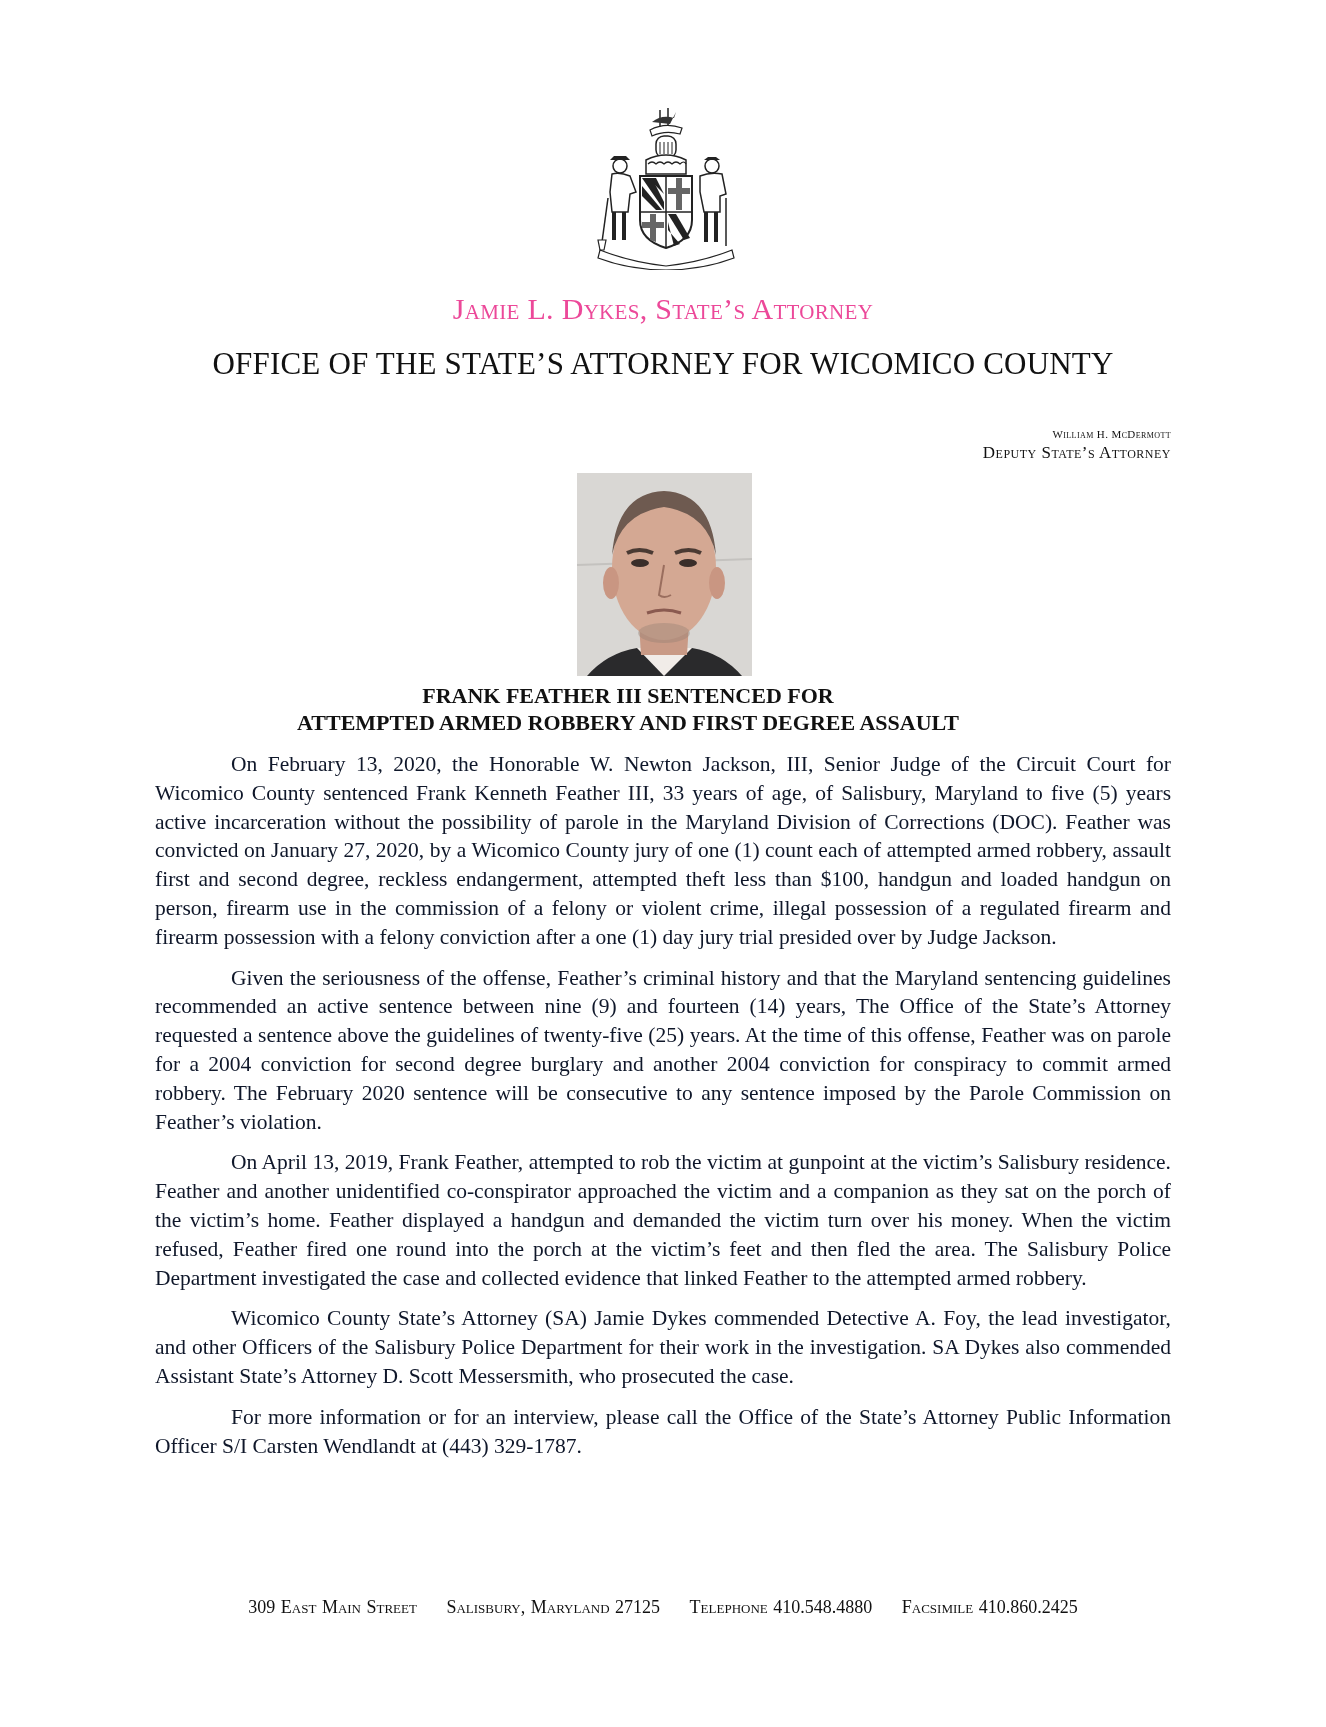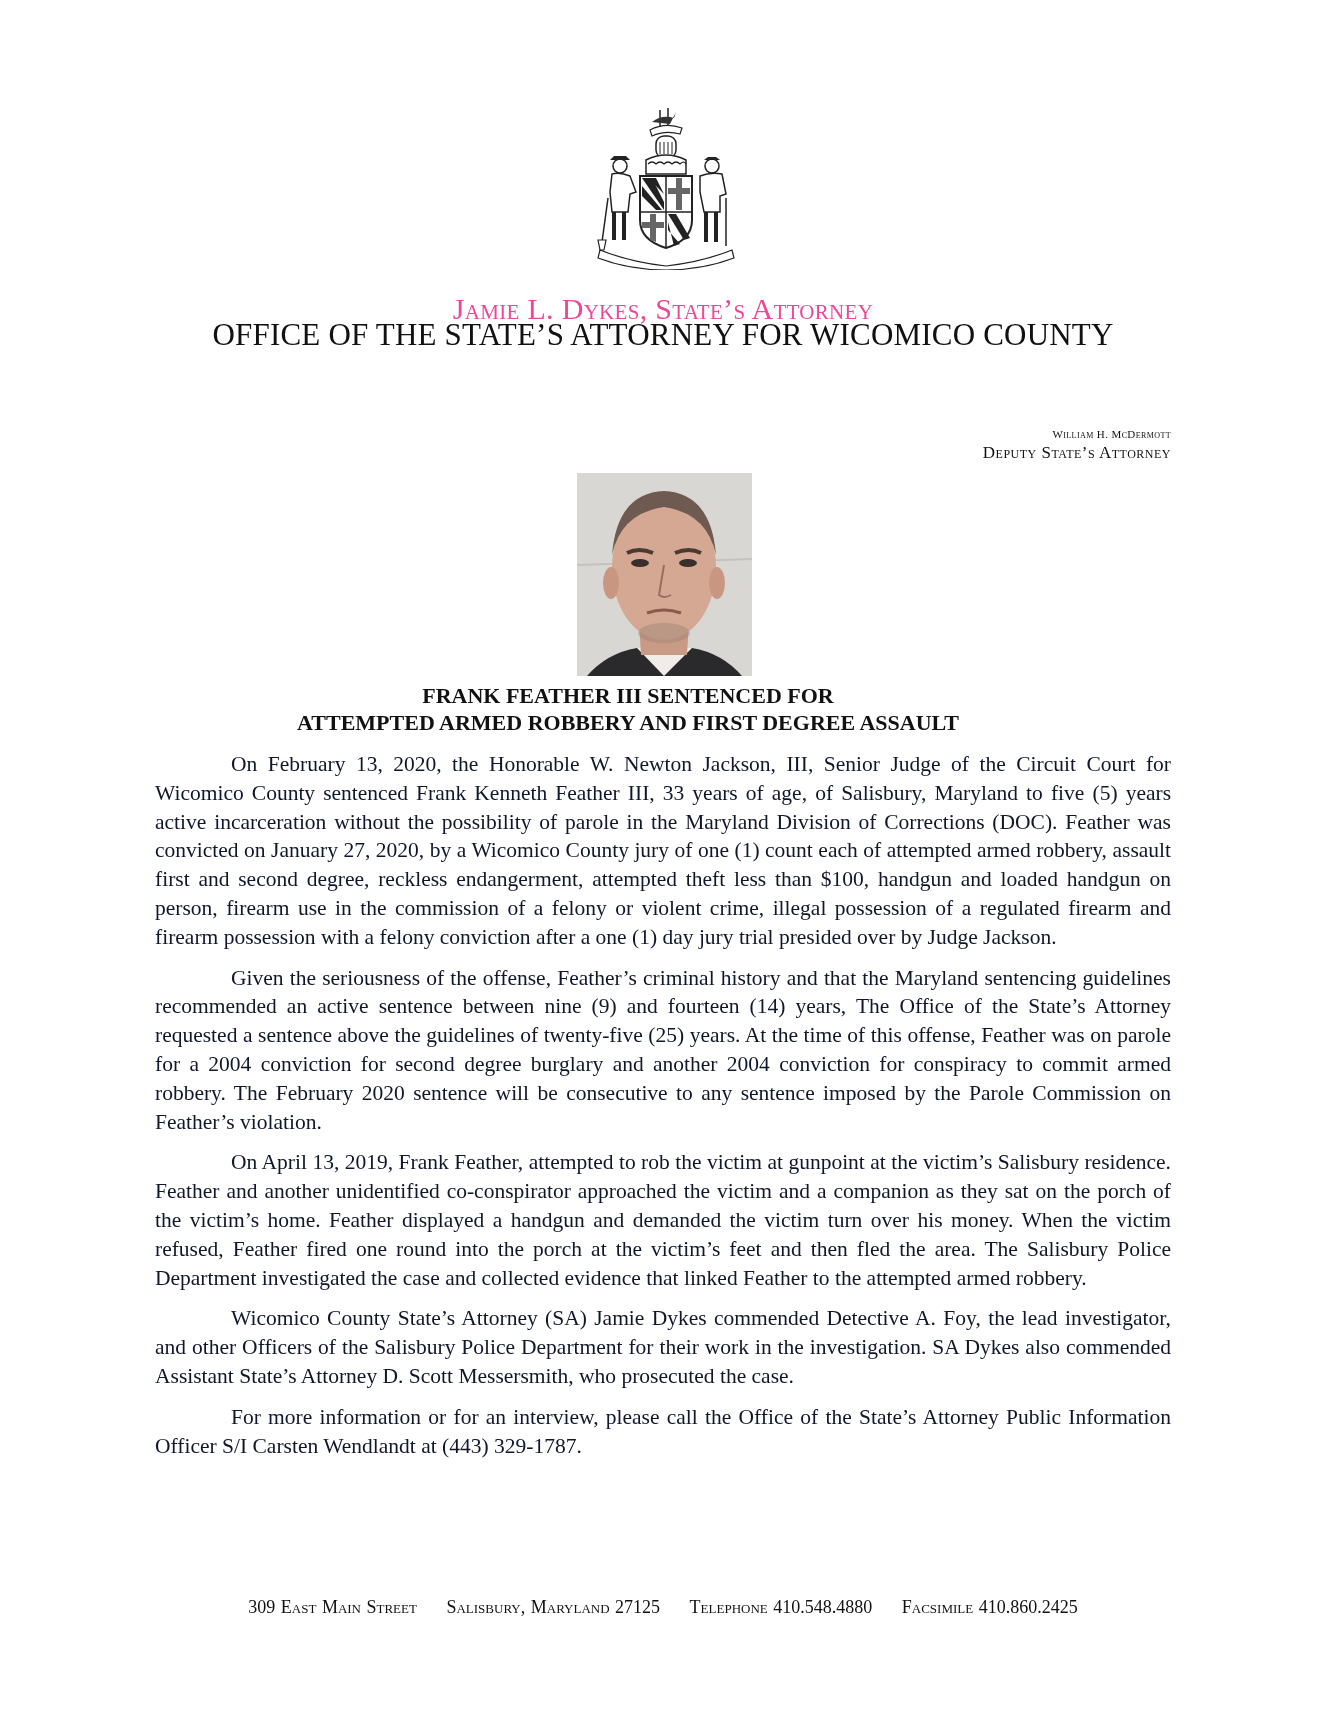--- a/index.html
+++ b/index.html
@@ -1,20 +1,20 @@
 <!DOCTYPE html>
 <html><head>
 <meta charset="utf-8">
 <style>
   html, body { margin: 0; padding: 0; background: #ffffff; }
   body { width: 1326px; height: 1727px; position: relative; overflow: hidden; color: #1a1a1a; }
   .seal { position: absolute; left: 590px; top: 102px; width: 150px; height: 168px; }
   .head1 { position: absolute; left: 0; width: 1326px; top: 292px; text-align: center;
            font-family: "Liberation Serif", serif; font-size: 30px; font-variant: small-caps; letter-spacing: 0.3px; color: #ec4899; }
-  .head2 { position: absolute; left: 0; width: 1326px; top: 317px; text-align: center;
+  .head2 { position: absolute; left: 0; width: 1326px; top: 346px; text-align: center;
            font-family: "Liberation Serif", serif; font-size: 31px; letter-spacing: 0.2px; color: #111; }
   .deputy { position: absolute; right: 155px; top: 428px; text-align: right; font-family: "Liberation Serif", serif; color: #111; }
   .deputy .name { font-size: 11px; font-variant: small-caps; letter-spacing: 0.4px; }
   .deputy .title { font-size: 17px; font-variant: small-caps; letter-spacing: 0.5px; margin-top: 3px; }
   .photo { position: absolute; left: 577px; top: 473px; width: 175px; height: 203px; background: #d6d4d2; overflow: hidden; }
   .headline { position: absolute; left: 0; width: 1256px; top: 682px; text-align: center;
               font-family: "Liberation Serif", serif; font-weight: bold; font-size: 22px; line-height: 27px; color: #111; }
   .headline .l2 { text-decoration-thickness: 2px; }
   .body-text { position: absolute; left: 155px; width: 1016px; top: 750px;
                font-family: "Liberation Serif", serif; font-size: 21.5px; line-height: 28.8px; color: #0f172a; }

